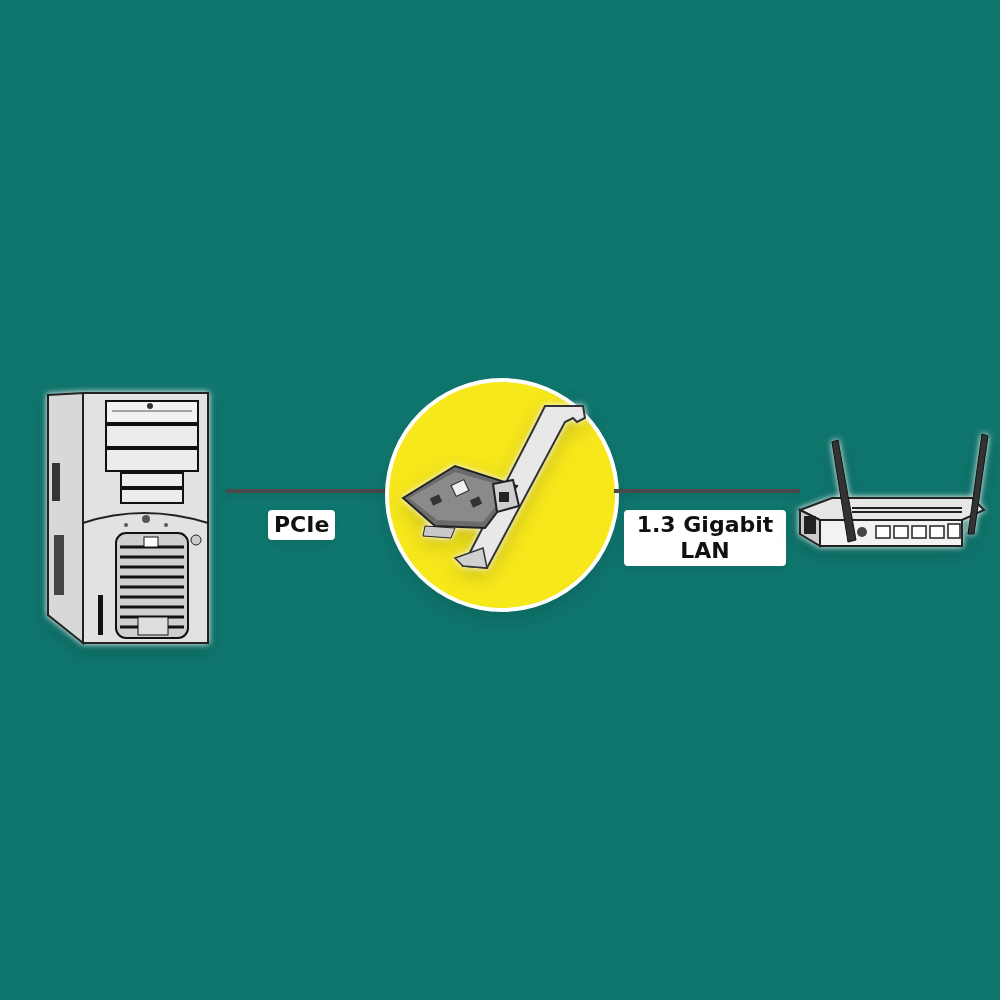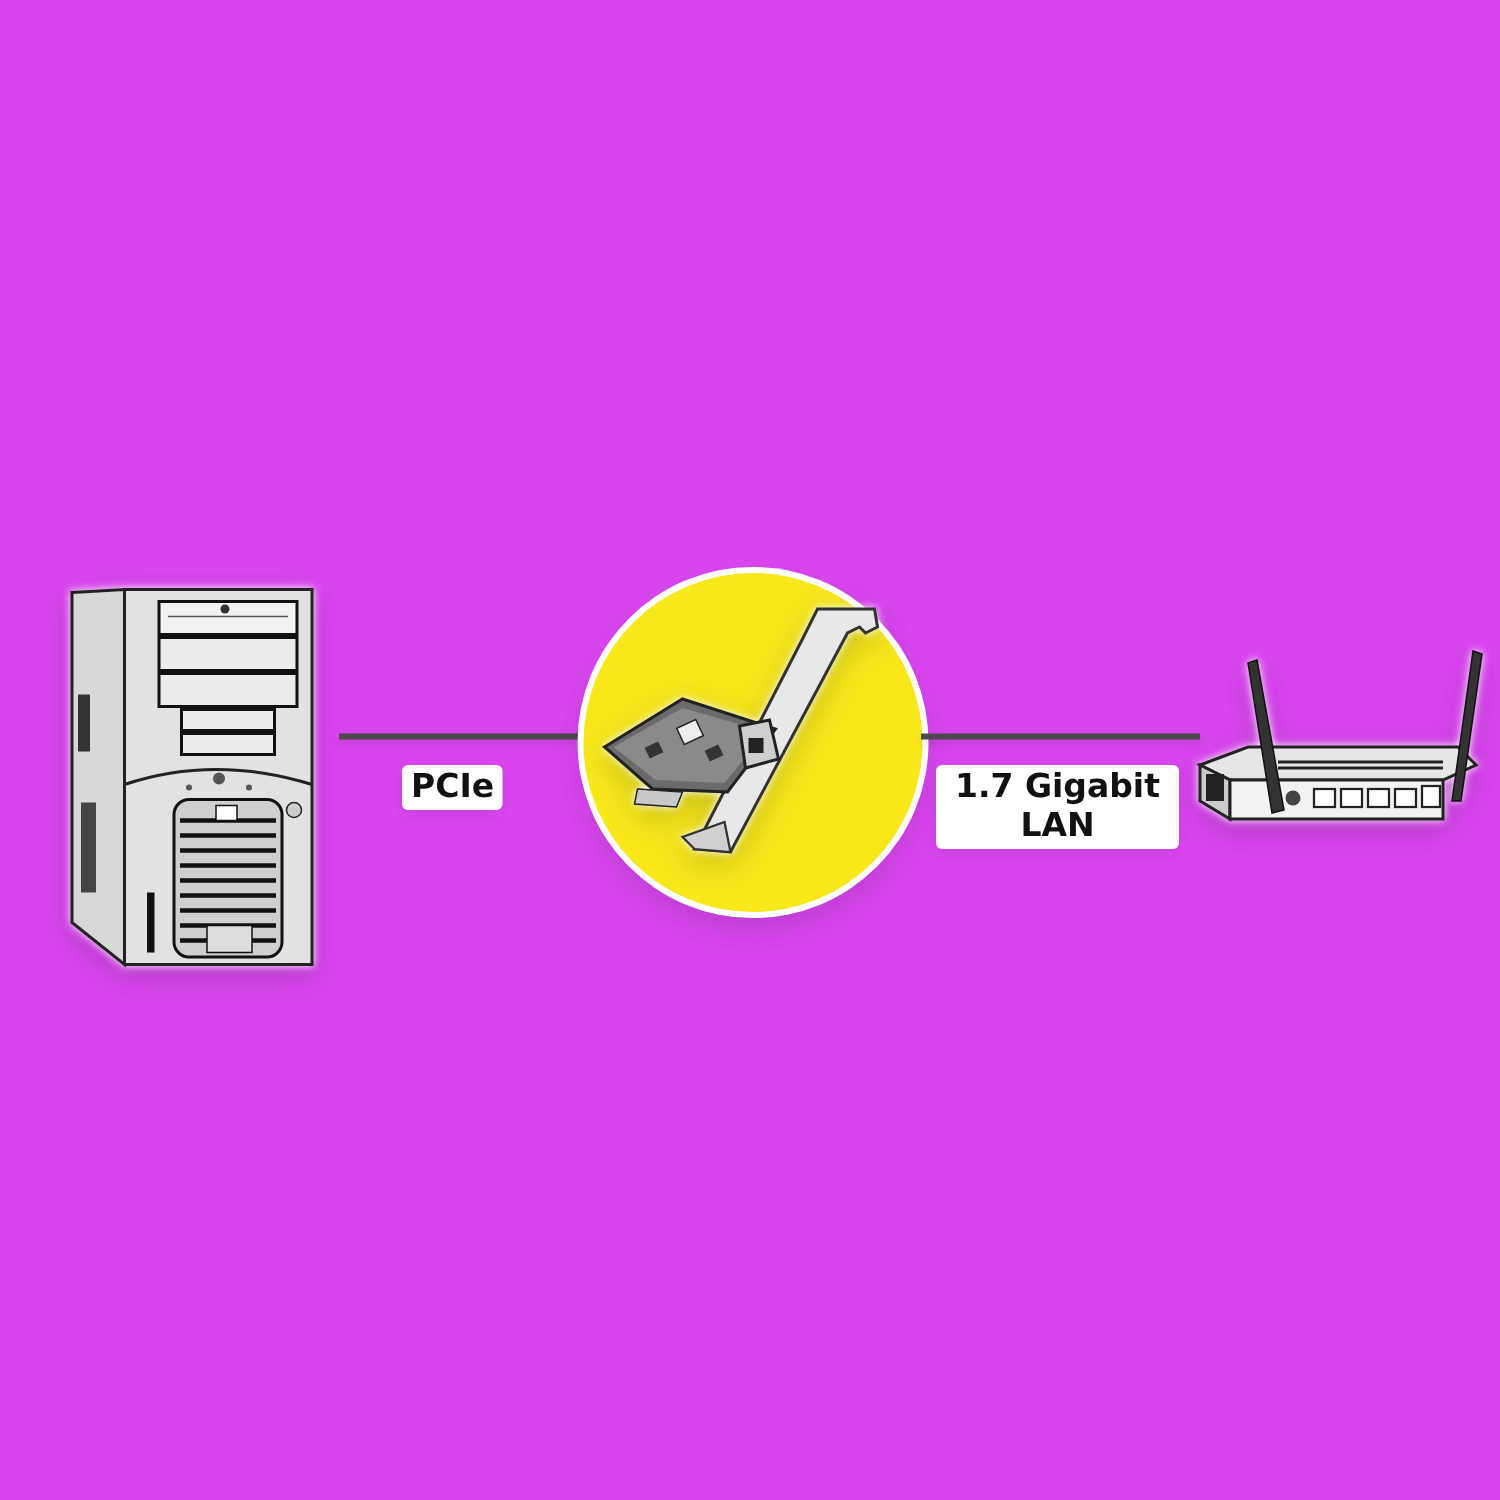--- a/index.html
+++ b/index.html
@@ -8,21 +8,21 @@
       width: 1000px;
       height: 1000px;
       background: #ffffff;
       overflow: hidden;
       font-family: "DejaVu Sans", sans-serif;
     }
     .canvas {
       position: relative;
       width: 1000px;
       height: 1000px;
-      background: #d946ef;
+      background: #0f766e;
     }
     .line {
       position: absolute;
       height: 4px;
       background: #4a4a4a;
       box-shadow: 0 3px 6px rgba(0,0,0,0.12);
     }
     .label {
       position: absolute;
       font-weight: bold;
@@ -114,21 +114,21 @@
 
     <polygon points="98,86 118,82 124,108 102,114" fill="#cfcfcf" stroke="#222" stroke-width="2"></polygon>
     <rect x="104" y="94" width="10" height="10" fill="#222"></rect>
 
     <polygon points="30,128 60,130 56,140 28,138" fill="#c9c9c9" stroke="#222"></polygon>
   </svg>
 
   <div class="line" style="left:614px; top:489px; width:186px;"></div>
 
   <div class="label" style="left:624px; top:510px; width:150px;">
-    <div>1.7 Gigabit</div>
+    <div>1.3 Gigabit</div>
     <div>LAN</div>
   </div>
 
   <svg class="device" style="left:792px; top:422px;" width="200" height="140" viewBox="0 0 200 140">
 
     <polygon points="8,88 40,76 180,76 192,88 170,98 28,98" fill="#e6e6e6" stroke="#222" stroke-width="2"></polygon>
 
     <g stroke="#222" stroke-width="2">
       <line x1="60" y1="86" x2="170" y2="86"></line>
       <line x1="60" y1="90" x2="170" y2="90"></line>

